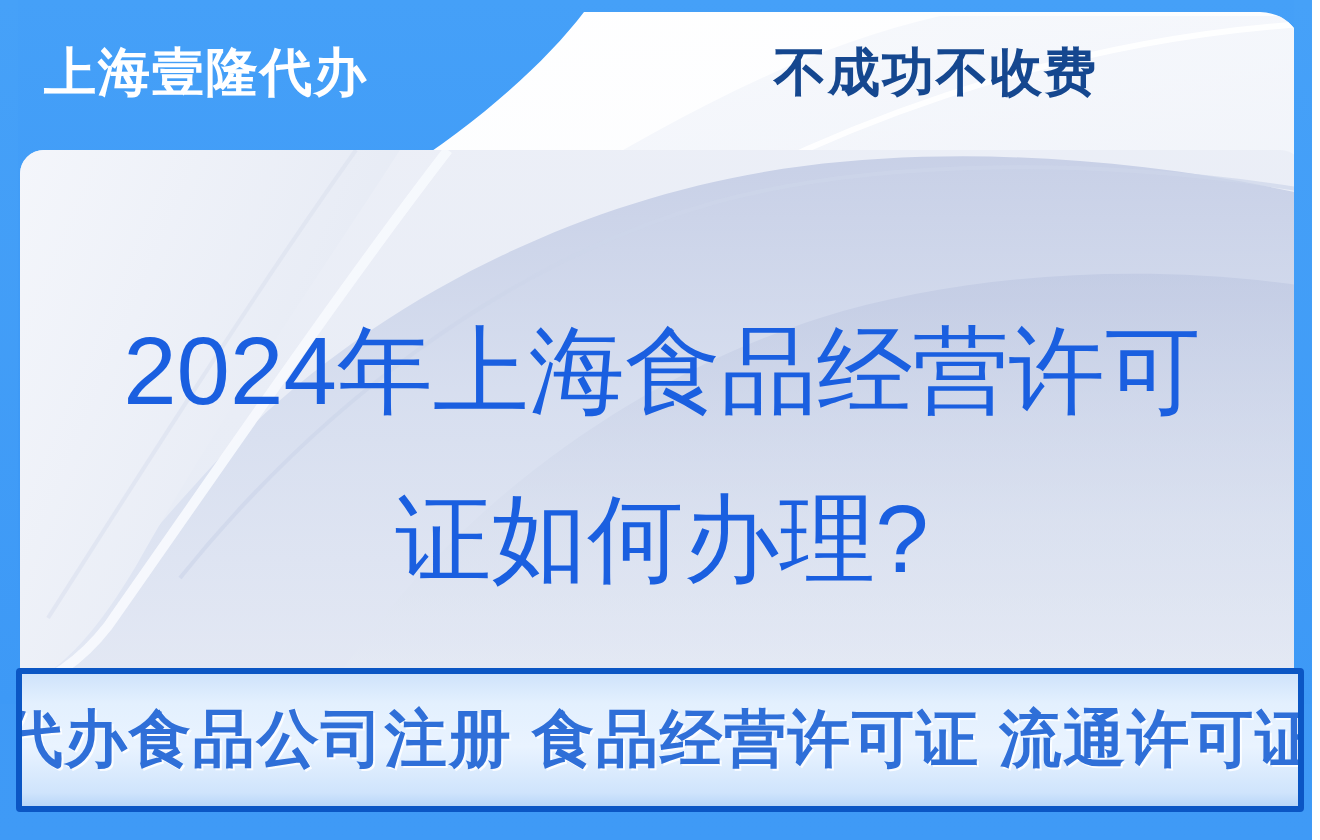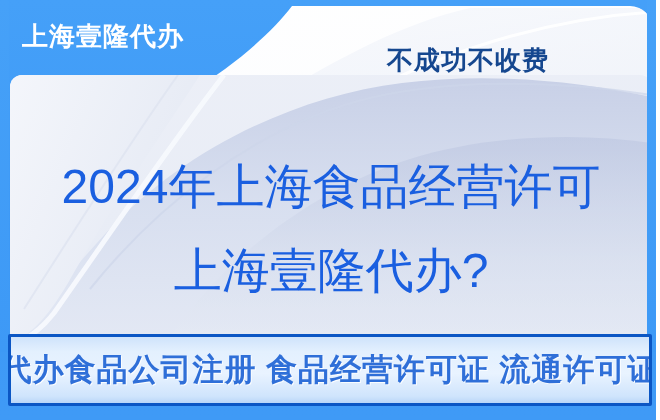--- a/index.html
+++ b/index.html
@@ -85,21 +85,20 @@
   }
   .tagline {
     position: absolute;
     left: 387px;
     top: 19px;
     font-size: 26px;
     font-weight: bold;
     color: #15478f;
     letter-spacing: 1px;
     white-space: nowrap;
-    margin-top: 24px;
   }
 
   
   .title-block {
     position: absolute;
     left: 10px;
     top: 145px;
     width: 642px;
     text-align: center;
     color: #1a5fe0;
@@ -245,20 +244,20 @@
   <div class="left-strip"></div>
   <div class="right-strip"></div>
 
   <div class="header-row">
     <div class="brand">上海壹隆代办</div>
     <div class="tagline">不成功不收费</div>
   </div>
 
   <div class="title-block">
     <span class="title-line">2024年上海食品经营许可</span>
-    <span class="title-line">上海壹隆代办?</span>
+    <span class="title-line">证如何办理?</span>
   </div>
 
   <div class="bottom-bar">
     <div class="bottom-bar-text">代办食品公司注册 食品经营许可证 流通许可证</div>
   </div>
 
 </div>
 
 </body></html>

